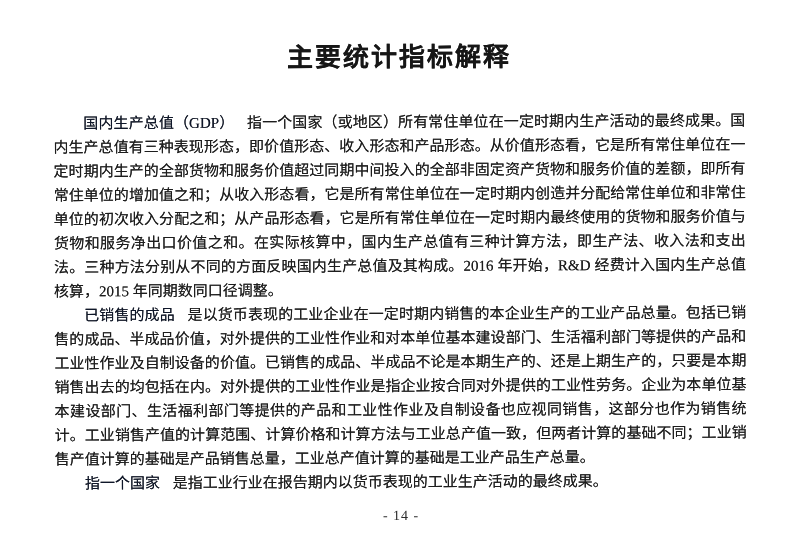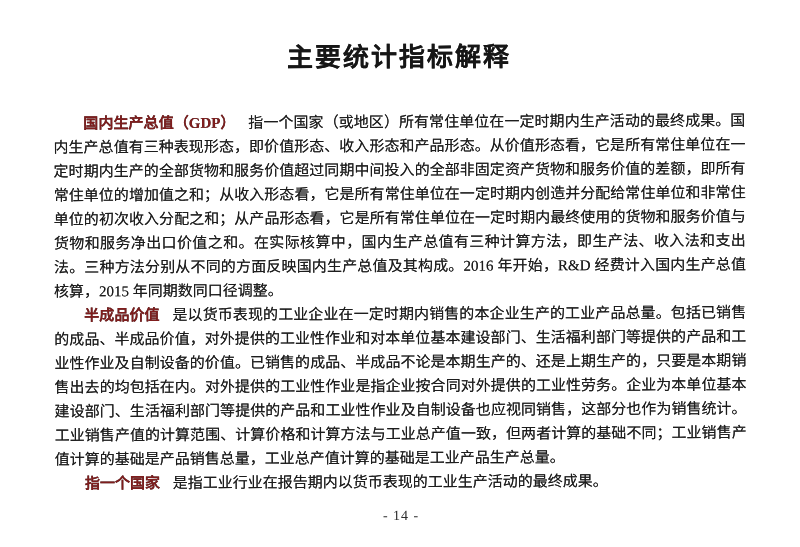--- a/index.html
+++ b/index.html
@@ -40,44 +40,44 @@
     line-height: 24px;
     text-align: justify;
     color: #1d1d1d;
     text-shadow: 0 0 0.4px #444;
   }
   .para {
     margin: 0;
     text-indent: 2em;
   }
   .term {
-    font-weight: 700;
+    font-weight: 400;
     margin-right: 0.85em;
-    color: #7f1d1d;
+    color: #0f172a;
   }
   .page-number {
     margin-top: 14px;
     text-align: center;
     font-size: 14px;
     letter-spacing: 1px;
     color: #2a2a2a;
   }
 </style>
 </head>
 <body>
 
 <div class="page">
 
   <h1 class="doc-title">主要统计指标解释</h1>
 
   <div class="content">
 
     <p class="para"><span class="term">国内生产总值（GDP）</span><span>指一个国家（或地区）所有常住单位在一定时期内生产活动的最终成果。国内生产总值有三种表现形态，即价值形态、收入形态和产品形态。从价值形态看，它是所有常住单位在一定时期内生产的全部货物和服务价值超过同期中间投入的全部非固定资产货物和服务价值的差额，即所有常住单位的增加值之和；从收入形态看，它是所有常住单位在一定时期内创造并分配给常住单位和非常住单位的初次收入分配之和；从产品形态看，它是所有常住单位在一定时期内最终使用的货物和服务价值与货物和服务净出口价值之和。在实际核算中，国内生产总值有三种计算方法，即生产法、收入法和支出法。三种方法分别从不同的方面反映国内生产总值及其构成。2016 年开始，R&amp;D 经费计入国内生产总值核算，2015 年同期数同口径调整。</span></p>
 
-    <p class="para"><span class="term">半成品价值</span><span>是以货币表现的工业企业在一定时期内销售的本企业生产的工业产品总量。包括已销售的成品、半成品价值，对外提供的工业性作业和对本单位基本建设部门、生活福利部门等提供的产品和工业性作业及自制设备的价值。已销售的成品、半成品不论是本期生产的、还是上期生产的，只要是本期销售出去的均包括在内。对外提供的工业性作业是指企业按合同对外提供的工业性劳务。企业为本单位基本建设部门、生活福利部门等提供的产品和工业性作业及自制设备也应视同销售，这部分也作为销售统计。工业销售产值的计算范围、计算价格和计算方法与工业总产值一致，但两者计算的基础不同；工业销售产值计算的基础是产品销售总量，工业总产值计算的基础是工业产品生产总量。</span></p>
+    <p class="para"><span class="term">已销售的成品</span><span>是以货币表现的工业企业在一定时期内销售的本企业生产的工业产品总量。包括已销售的成品、半成品价值，对外提供的工业性作业和对本单位基本建设部门、生活福利部门等提供的产品和工业性作业及自制设备的价值。已销售的成品、半成品不论是本期生产的、还是上期生产的，只要是本期销售出去的均包括在内。对外提供的工业性作业是指企业按合同对外提供的工业性劳务。企业为本单位基本建设部门、生活福利部门等提供的产品和工业性作业及自制设备也应视同销售，这部分也作为销售统计。工业销售产值的计算范围、计算价格和计算方法与工业总产值一致，但两者计算的基础不同；工业销售产值计算的基础是产品销售总量，工业总产值计算的基础是工业产品生产总量。</span></p>
 
     <p class="para"><span class="term">指一个国家</span><span>是指工业行业在报告期内以货币表现的工业生产活动的最终成果。</span></p>
 
   </div>
 
   <div class="page-number">- 14 -</div>
 
 </div>
 
 </body></html>

